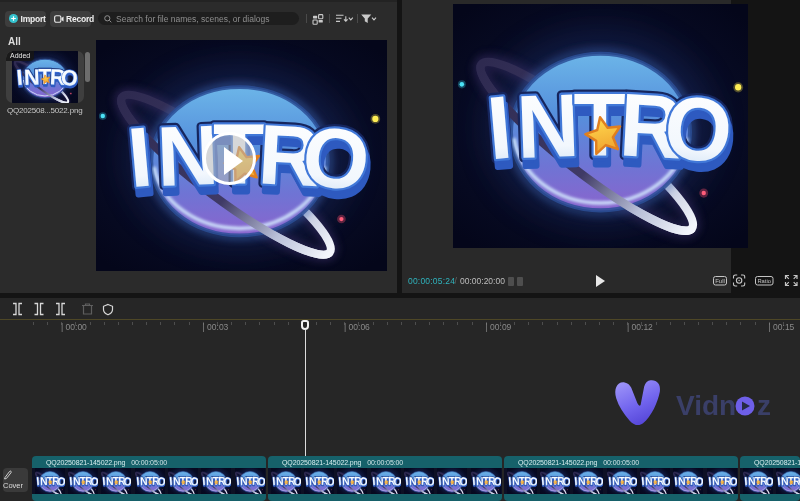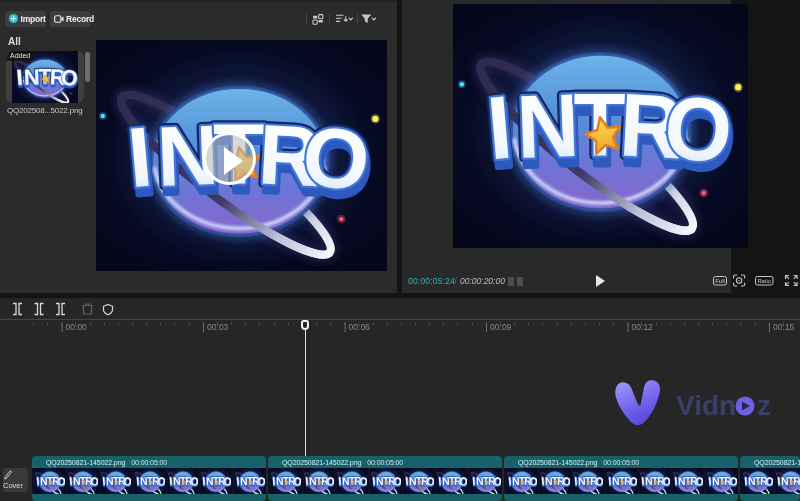--- a/index.html
+++ b/index.html
@@ -29,21 +29,21 @@
     background:rgba(185,185,185,0.55); border:3px solid #ffffff; }
   #playOverlay:after { content:""; position:absolute; left:18px; top:12.5px;
     border-left:19px solid #ffffff; border-top:14px solid transparent; border-bottom:14px solid transparent; }
 
   
   #rightPanel { left:402px; top:0; width:329px; height:293px; background:#292929; }
   #playerImg { left:51px; top:4px; width:295px; height:244px; }
   #pcontrols { left:0; top:270px; width:398px; height:23px; font-size:8.5px; }
   #tcCur { left:6px; top:6px; color:#2fb3bd; letter-spacing:0.2px;}
   #tcSlash { left:52.5px; top:6px; color:#666; }
-  #tcTotal { left:58px; top:6px; color:#bdbdbd;font-style:italic; }
+  #tcTotal { left:58px; top:6px; color:#bdbdbd; }
   .pageIc { top:7px; width:6px; height:9px; background:#4e4e4e; border-radius:1px; }
 
   
   #timeline { left:0; top:298px; width:800px; height:203px; background:#262626; }
   #ruler { left:0; top:21px; width:800px; height:13px; border-top:1.5px solid #4e4726; }
   #ticks { left:33px; top:1.5px; width:760px; height:3px;
      background:repeating-linear-gradient(90deg,#4d4d4d 0px,#4d4d4d 1px,transparent 1px,transparent 14.15px); }
   .rlabel { top:1.5px; color:#8a8a8a; font-size:8.5px;padding-left:28px; }
   #playheadLine { left:304.5px; top:32px; width:1.5px; height:171px; background:#dcdcdc; }
   #playheadCap { left:301px; top:21.5px; width:8px; height:10.5px; border:2px solid #f2f2f2;
@@ -168,20 +168,27 @@
         <circle cx="5" cy="5" r="5" fill="#35c3cf"></circle>
         <path d="M5 2.4v5.2M2.4 5h5.2" stroke="#fff" stroke-width="1.3"></path>
       </svg>Import
     </div>
     <div id="recordBtn" class="topbtn">
       <svg width="10" height="8" style="margin:0 2.5px 0 3.5px" viewBox="0 0 11 9">
         <rect x="0.6" y="0.8" width="7" height="7.4" rx="1.8" fill="none" stroke="#e8e8e8" stroke-width="1.3"></rect>
         <path d="M8.3 3.3 L10.6 1.7 V7.3 L8.3 5.7 Z" fill="#e8e8e8"></path>
       </svg>Record
     </div>
+    <div id="searchBar">
+      <svg width="8" height="8" style="margin:0 4px 0 6px" viewBox="0 0 8 8">
+        <circle cx="3.3" cy="3.3" r="2.6" fill="none" stroke="#8f8f8f" stroke-width="1"></circle>
+        <path d="M5.3 5.3 L7.3 7.3" stroke="#8f8f8f" stroke-width="1"></path>
+      </svg>
+      Search for file names, scenes, or dialogs
+    </div>
 
     <svg class="abs" style="left:306px; top:10px" width="80" height="13" viewBox="0 0 80 13">
       <path d="M0.5 2 v9" stroke="#4a4a4a" stroke-width="1"></path>
       <g fill="#c9c9c9">
         <rect x="7" y="3.8" width="4.2" height="2.6" rx="0.6"></rect>
         <rect x="12.6" y="2.6" width="4.2" height="4.2" rx="0.8" fill="none" stroke="#c9c9c9" stroke-width="1.1"></rect>
         <rect x="7" y="8" width="4.2" height="4.2" rx="0.8" fill="none" stroke="#c9c9c9" stroke-width="1.1"></rect>
         <rect x="12.6" y="8" width="4.2" height="2.6" rx="0.6"></rect>
       </g>
       <path d="M23.5 2 v9" stroke="#4a4a4a" stroke-width="1"></path>

